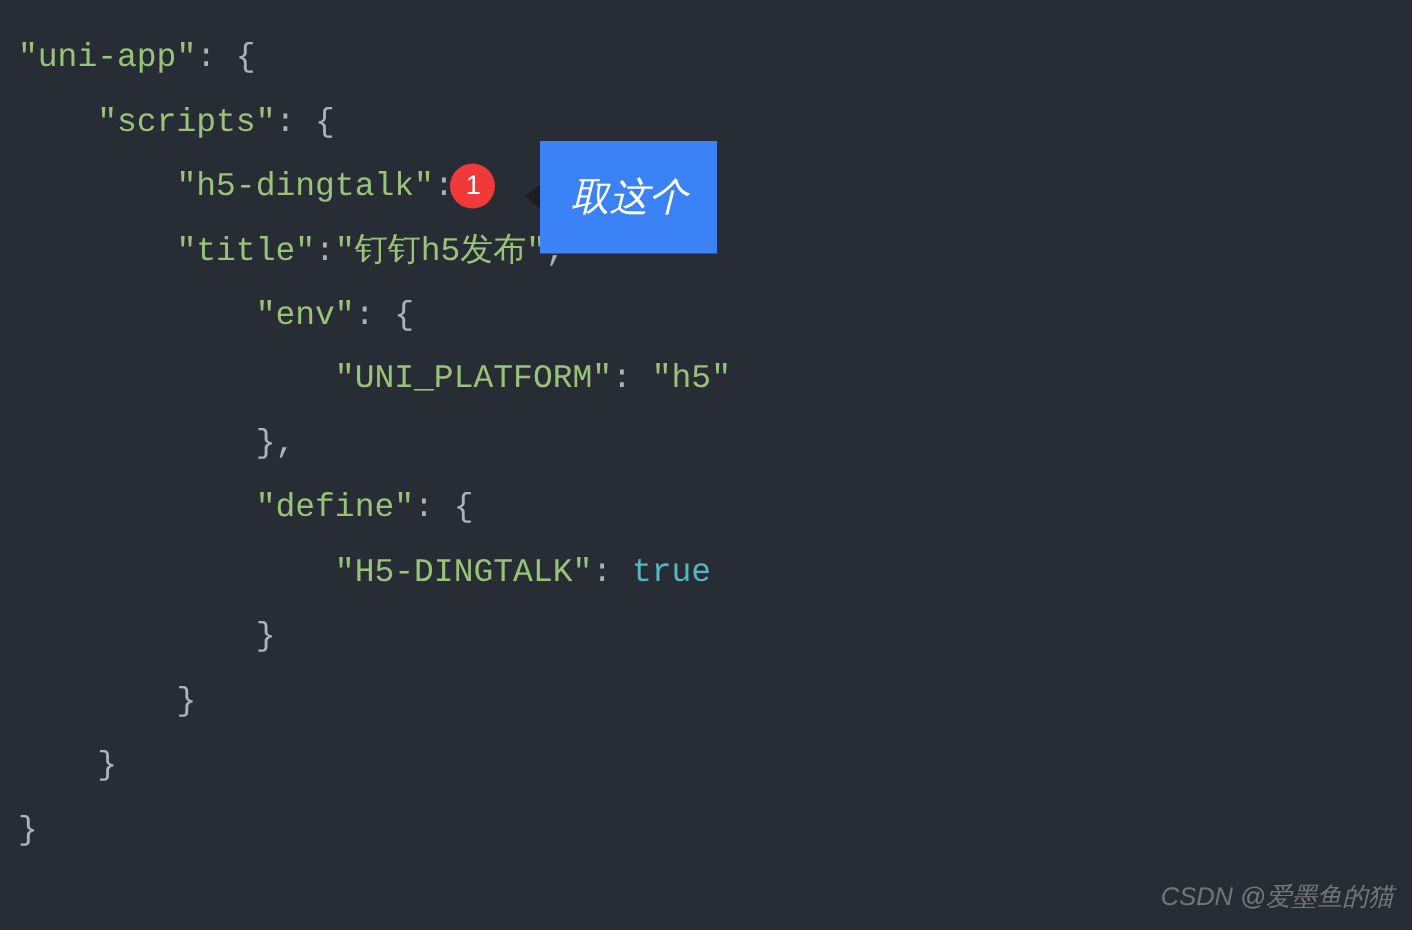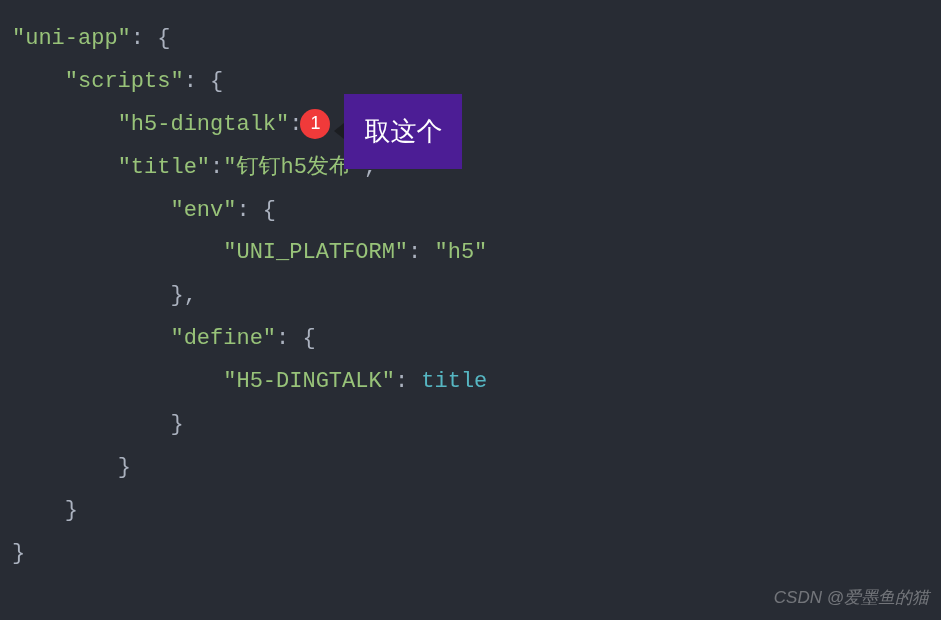--- a/index.html
+++ b/index.html
@@ -41,28 +41,29 @@
       width: 30px;
       height: 30px;
       font-size: 18px;
       font-family: Arial, sans-serif;
       top: -15px;
       left: -2px;
       z-index: 2;
     }
     .tooltip {
       position: absolute;
-      background: #4c1d95;
+      background: #3b82f6;
       color: #ffffff;
       padding: 12px 20px;
       font-size: 26px;
       font-family: "Microsoft YaHei", "PingFang SC", sans-serif;
       top: -30px;
-      left: 42px;
+      left: 58px;
       white-space: nowrap;
+      font-style: italic;
     }
     .tooltip::before {
       content: "";
       position: absolute;
       left: -10px;
       top: 50%;
       transform: translateY(-50%);
       border-top: 8px solid transparent;
       border-bottom: 8px solid transparent;
       border-right: 10px solid #1b1d21;
@@ -82,20 +83,20 @@
 
 <div>
 <div class="code-line"><span class="string">"uni-app"</span><span class="punct">: {</span></div>
 <div class="code-line">    <span class="string">"scripts"</span><span class="punct">: {</span></div>
 <div class="code-line">        <span class="string">"h5-dingtalk"</span><span class="punct">:</span><span class="annotation-container"><span class="badge">1</span><span class="tooltip">取这个</span></span></div>
 <div class="code-line">        <span class="string">"title"</span><span class="punct">:</span><span class="string">"钉钉h5发布"</span><span class="punct">,</span></div>
 <div class="code-line">            <span class="string">"env"</span><span class="punct">: {</span></div>
 <div class="code-line">                <span class="string">"UNI_PLATFORM"</span><span class="punct">: </span><span class="string">"h5"</span></div>
 <div class="code-line">            <span class="punct">},</span></div>
 <div class="code-line">            <span class="string">"define"</span><span class="punct">: {</span></div>
-<div class="code-line">                <span class="string">"H5-DINGTALK"</span><span class="punct">: </span><span class="keyword-val">title</span></div>
+<div class="code-line">                <span class="string">"H5-DINGTALK"</span><span class="punct">: </span><span class="keyword-val">true</span></div>
 <div class="code-line">            <span class="punct">}</span></div>
 <div class="code-line">        <span class="punct">}</span></div>
 <div class="code-line">    <span class="punct">}</span></div>
 <div class="code-line"><span class="punct">}</span></div>
 </div>
 
 <div class="watermark">CSDN @爱墨鱼的猫</div>
 
 </body></html>

